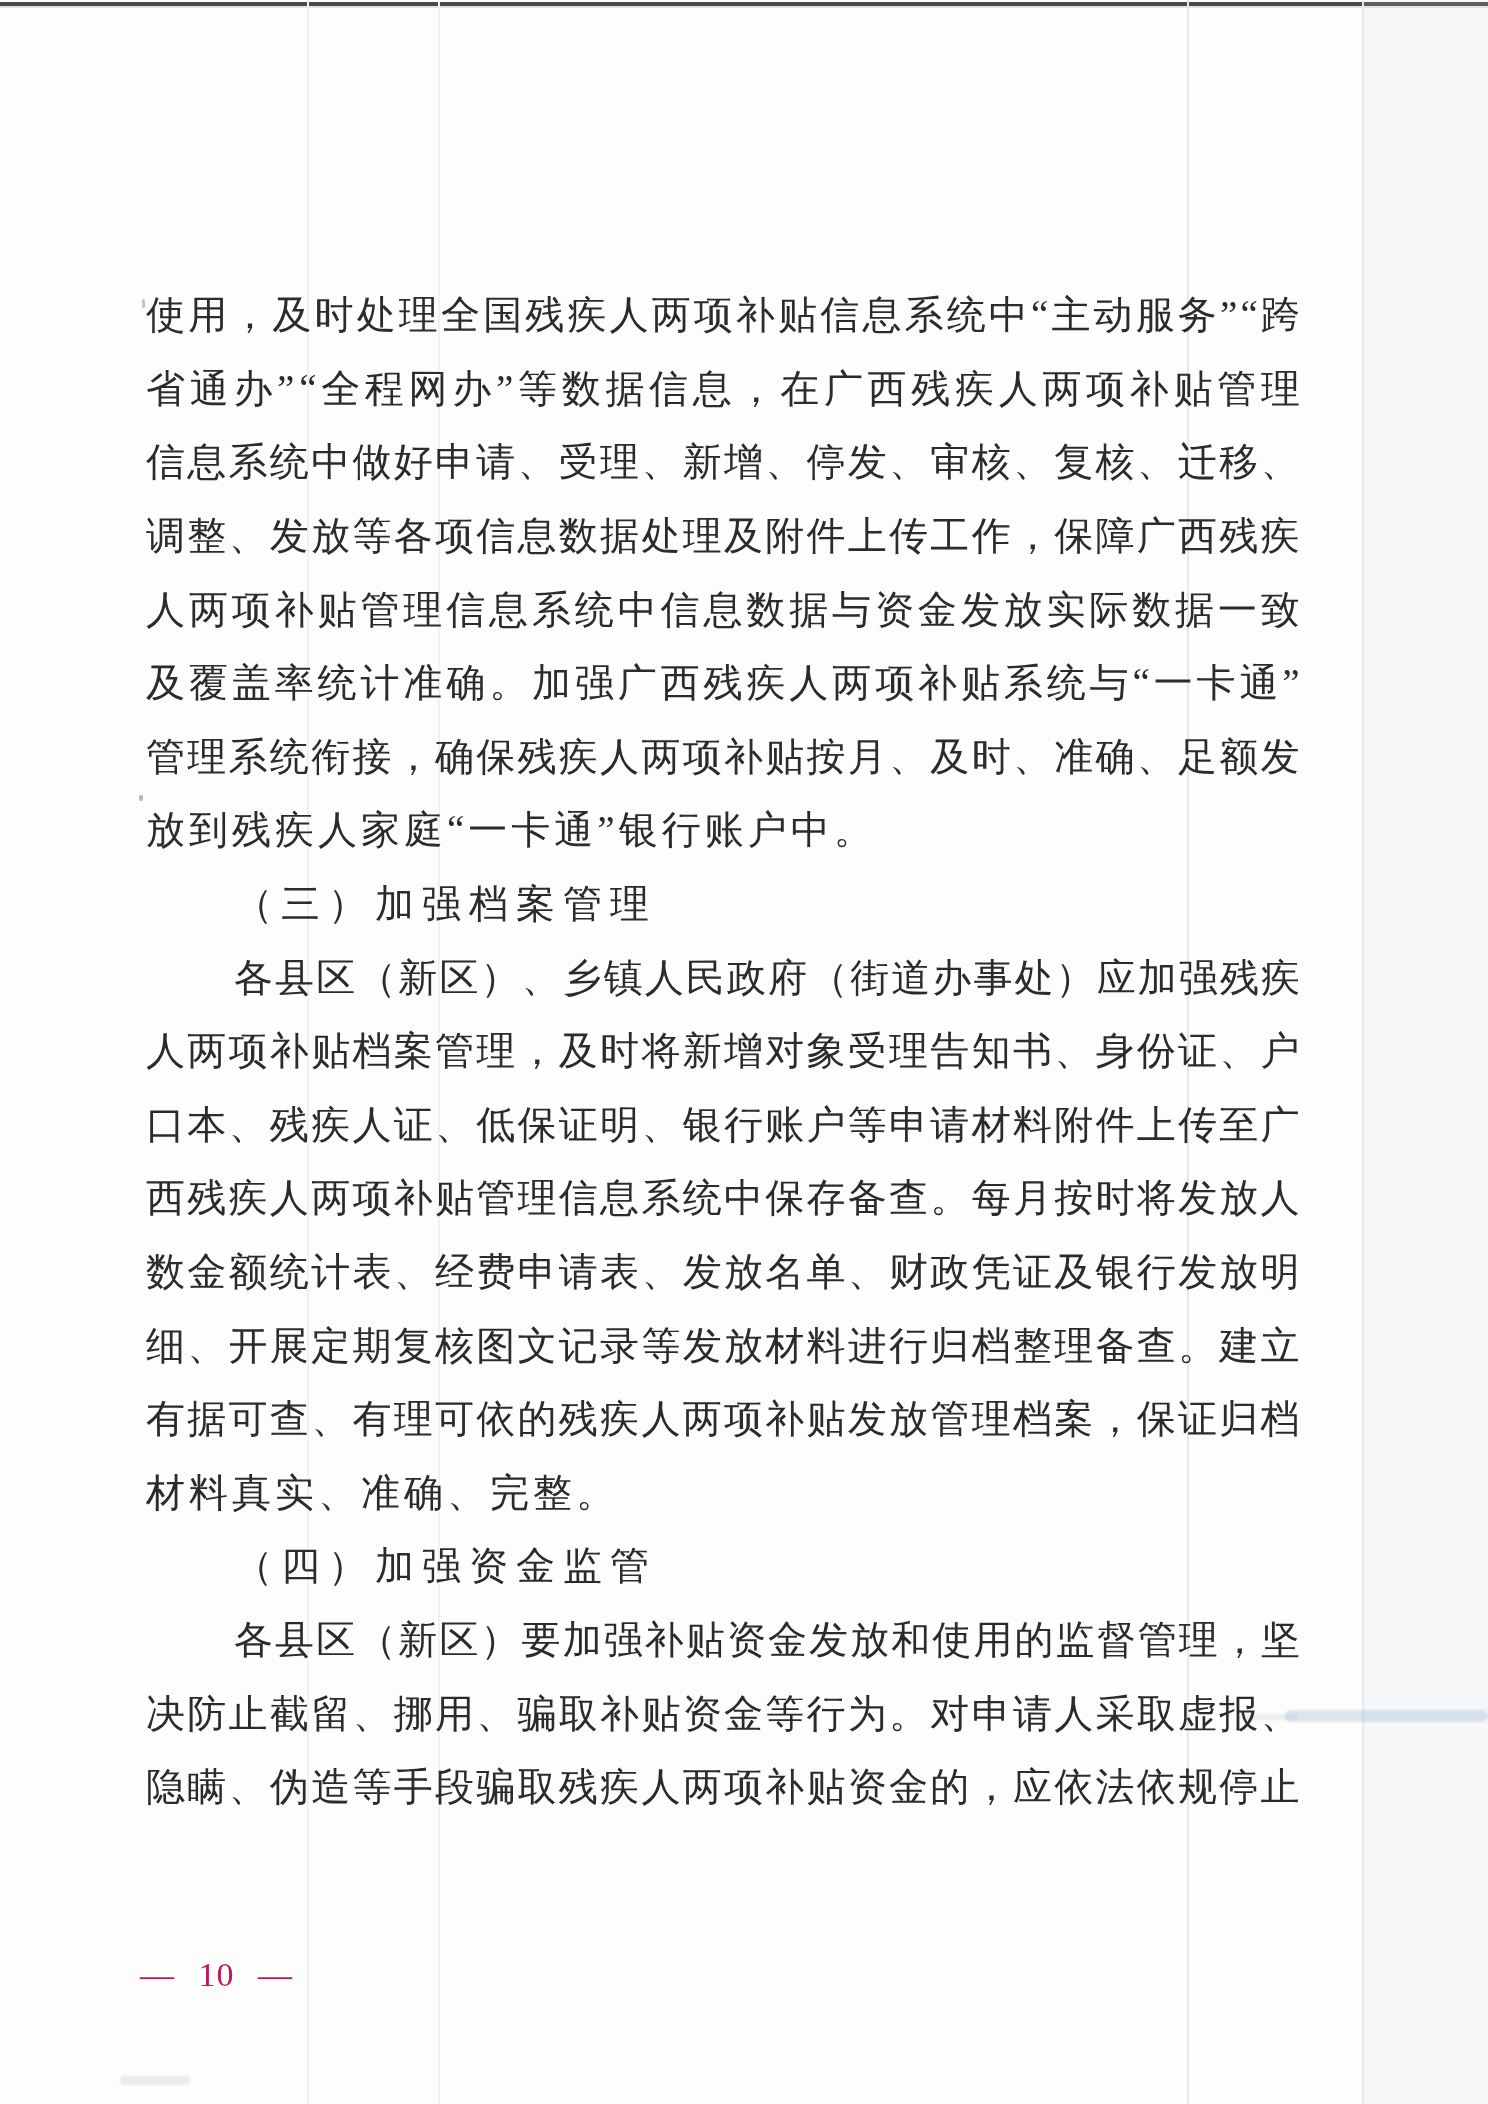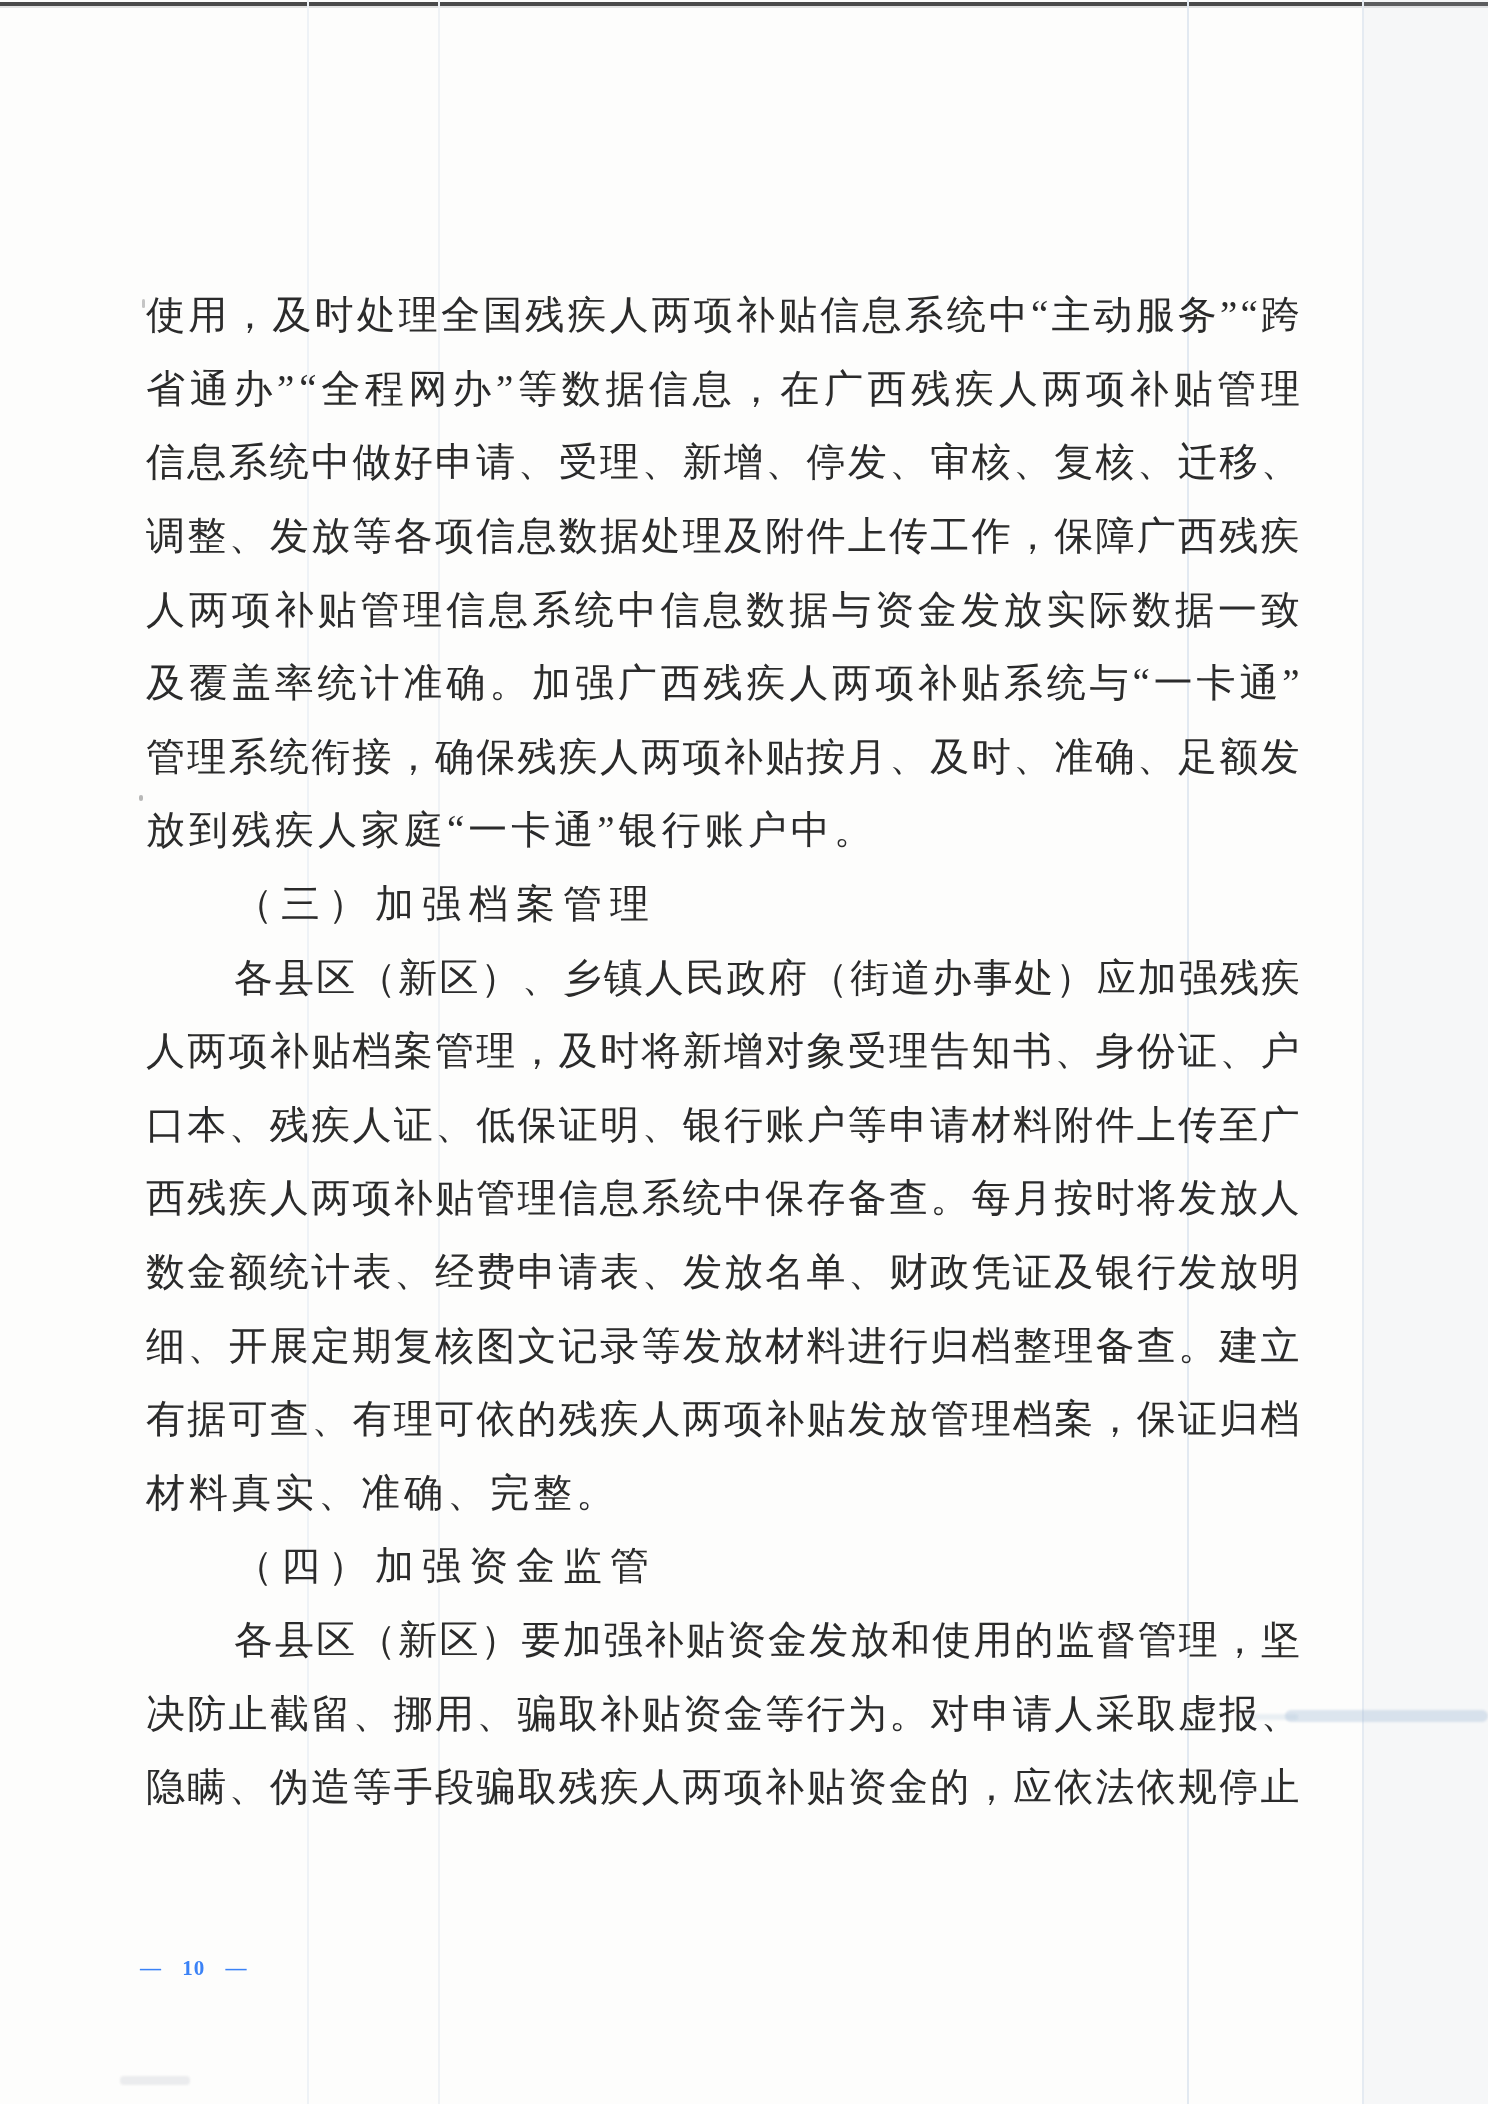--- a/index.html
+++ b/index.html
@@ -35,21 +35,21 @@
     position:absolute;left:146px;top:278px;width:1154px;
     color:#2b2b2b;font-size:39px;line-height:1;
   }
   .line{height:73.6px;display:flex;align-items:center;white-space:nowrap;}
   .line.justify{justify-content:space-between;}
   .line.start{justify-content:flex-start;gap:4px;}
   .line.heading{gap:8px;}
   .line.indent{padding-left:88px;}
   .page-number{
     position:absolute;left:140px;top:1956px;
-    font-size:21px;color:#3b82f6;word-spacing:14px;letter-spacing:1px;font-weight:bold;
+    font-size:34px;color:#be185d;word-spacing:14px;letter-spacing:1px;
   }
 </style>
 </head>
 <body>
 
 <div class="page">
   <div class="edge-top"></div>
   <div class="edge-top-soft"></div>
   <div class="vline v1"></div>
   <div class="vline v2"></div>

